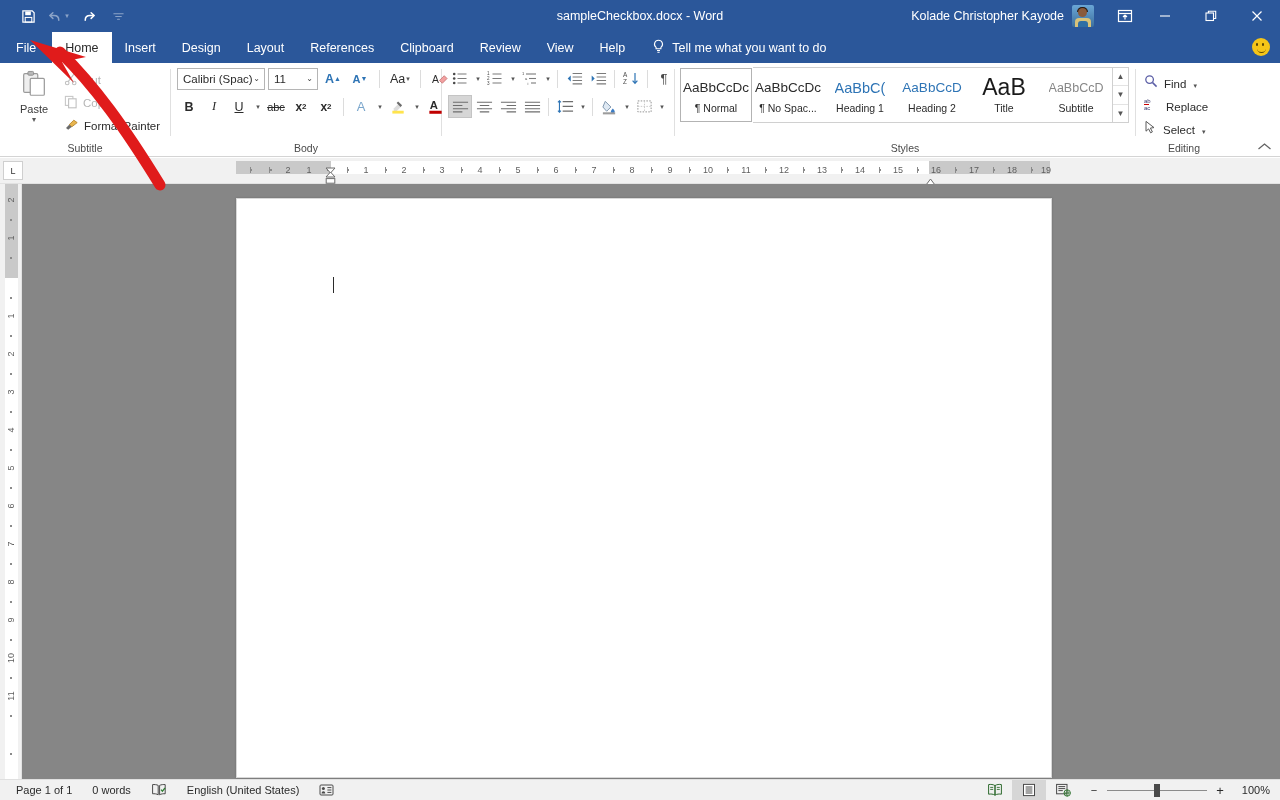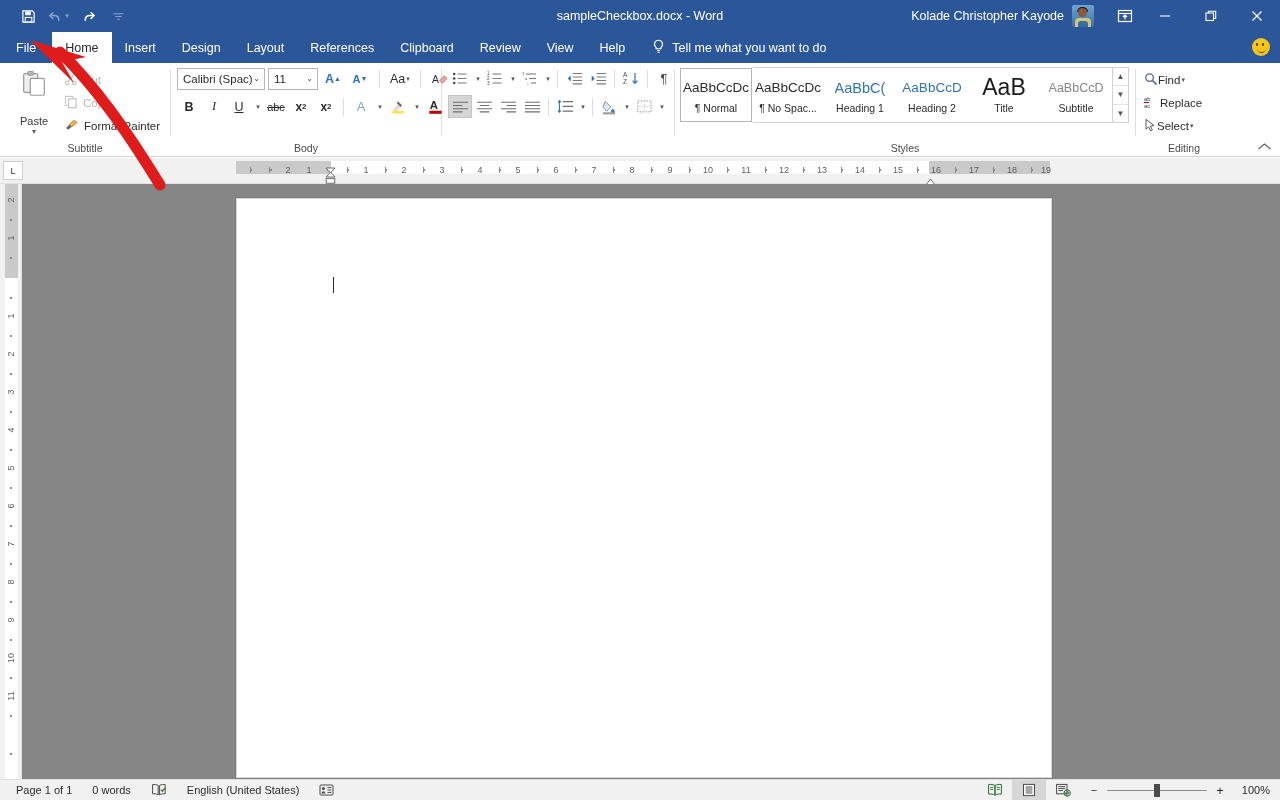--- a/index.html
+++ b/index.html
@@ -105,21 +105,21 @@
     line-height:18px; position:relative;
   }
   .group-sep { width:1px; background:#e0e0e0; margin:6px 0 20px 0; }
 
   
   .clipboard { width:170px; }
   .paste-btn {
     width:52px; margin-left:8px; display:flex; flex-direction:column;
     align-items:center; padding-top:2px; color:#3b3b3b; font-size:11px;
   }
-  .paste-btn .cap { margin-top:14px; }
+  .paste-btn .cap { margin-top:2px; }
   .paste-btn .caret { font-size:8px; line-height:8px; color:#5a5a5a; margin-top:1px; }
   .clip-cmds { display:flex; flex-direction:column; gap:3px; padding-top:3px; }
   .cmd {
     display:flex; align-items:center; gap:5px; font-size:11.5px; color:#2b2b2b;
     height:20px; padding:0 4px;
   }
   .cmd.disabled { color:#b6b6b6; }
 
   
   .fontgrp { width:270px; }
@@ -168,21 +168,21 @@
   }
   .style-scroll div {
     flex:1; display:flex; align-items:center; justify-content:center;
     border-bottom:1px solid #e3e3e3; color:#555; font-size:8px;
   }
   .style-scroll div:last-child { border-bottom:none; }
 
   
   .editgrp { width:96px; }
   .edit-cmds { display:flex; flex-direction:column; gap:2px; padding-left:8px; padding-top:2px; }
-  .ecmd { display:flex; align-items:center; gap:0; font-size:11.5px; color:#2b2b2b; height:21px; }
+  .ecmd { display:flex; align-items:flex-end; gap:6px; font-size:11.5px; color:#2b2b2b; height:21px; }
   .collapse-ribbon {
     position:absolute; right:8px; bottom:2px; color:#595959; font-size:11px;
   }
 
   
   .hruler {
     position:absolute; left:0; top:158px; width:1280px; height:26px;
     background:#f1f1f1; border-bottom:1px solid #e2e2e2;
   }
   .corner-btn {

